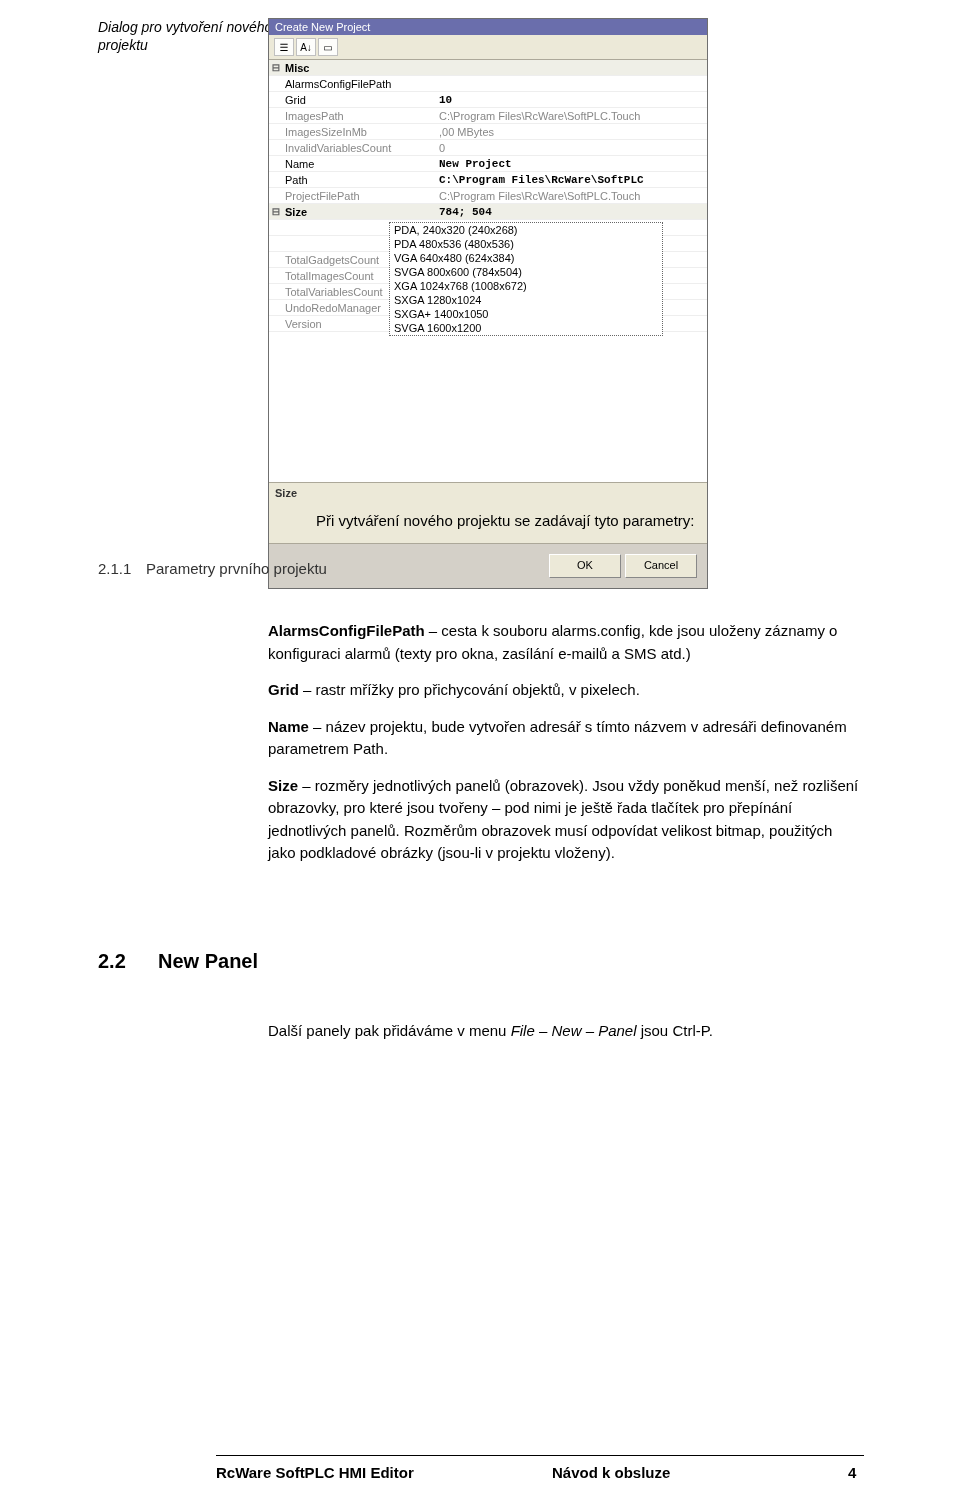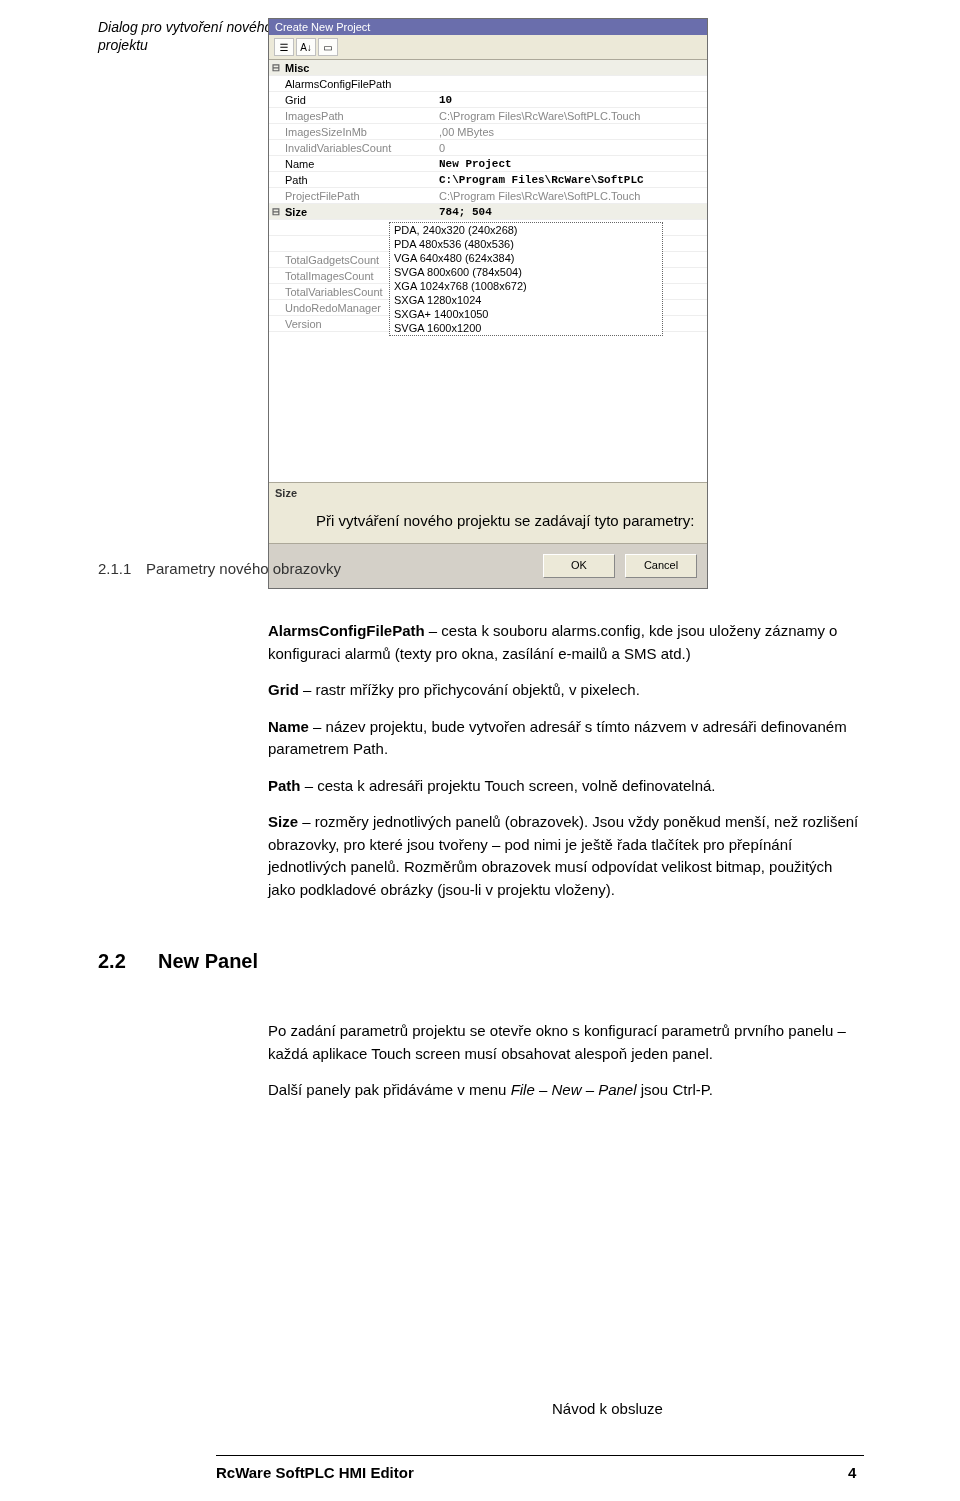--- a/index.html
+++ b/index.html
@@ -118,21 +118,21 @@
     background: #ece9d8;
     padding: 4px 6px;
     height: 52px;
     font-size: 11px;
     font-weight: bold;
     color: #333;
   }
   .btnbar {
     display: flex;
     justify-content: flex-end;
-    gap: 10px;
+    gap: 4px;
     padding: 10px 10px;
     background: #d4d0c8;
     border-top: 1px solid #aca899;
   }
   .btn {
     width: 70px;
     height: 22px;
     background: #ece9d8;
     border: 1px solid #888;
     border-top-color: #fff;
@@ -210,23 +210,23 @@
   }
   .footer-left {
     position: absolute;
     top: 1464px;
     left: 216px;
     font-weight: bold;
     font-size: 15px;
   }
   .footer-mid {
     position: absolute;
-    top: 1400px;
+    top: 1464px;
     left: 552px;
-    font-weight: normal;
+    font-weight: bold;
     font-size: 15px;
   }
   .footer-right {
     position: absolute;
     top: 1464px;
     left: 848px;
     font-weight: bold;
     font-size: 15px;
   }
 </style>
@@ -349,35 +349,33 @@
     <div class="desc-area">Size</div>
     <div class="btnbar">
       <div class="btn">OK</div>
       <div class="btn">Cancel</div>
     </div>
   </div>
 
   <div class="intro">Při vytváření nového projektu se zadávají tyto parametry:</div>
 
   <div class="sec211-num">2.1.1</div>
-  <div class="sec211-title">Parametry nového obrazovky</div>
+  <div class="sec211-title">Parametry prvního projektu</div>
 
   <div class="params">
     <p><b>AlarmsConfigFilePath</b><span> – cesta k souboru alarms.config, kde jsou uloženy záznamy o konfiguraci alarmů (texty pro okna, zasílání e-mailů a SMS atd.)</span></p>
     <p><b>Grid</b><span> – rastr mřížky pro přichycování objektů, v pixelech.</span></p>
     <p><b>Name</b><span> – název projektu, bude vytvořen adresář s tímto názvem v adresáři definovaném parametrem Path.</span></p>
-    <p><b>Path</b><span> – cesta k adresáři projektu Touch screen, volně definovatelná.</span></p>
     <p><b>Size</b><span> – rozměry jednotlivých panelů (obrazovek). Jsou vždy poněkud menší, než rozlišení obrazovky, pro které jsou tvořeny – pod nimi je ještě řada tlačítek pro přepínání jednotlivých panelů. Rozměrům obrazovek musí odpovídat velikost bitmap, použitých jako podkladové obrázky (jsou-li v projektu vloženy).</span></p>
   </div>
 
   <div class="sec22-num">2.2</div>
   <div class="sec22-title">New Panel</div>
 
   <div class="after22">
-    <p>Po zadání parametrů projektu se otevře okno s konfigurací parametrů prvního panelu – každá aplikace Touch screen musí obsahovat alespoň jeden panel.</p>
     <p><span>Další panely pak přidáváme v menu </span><i>File – New – Panel</i><span> jsou Ctrl-P.</span></p>
   </div>
 
   <div class="footer-line"></div>
   <div class="footer-left">RcWare SoftPLC HMI Editor</div>
   <div class="footer-mid">Návod k obsluze</div>
   <div class="footer-right">4</div>
 
 </div>
 

